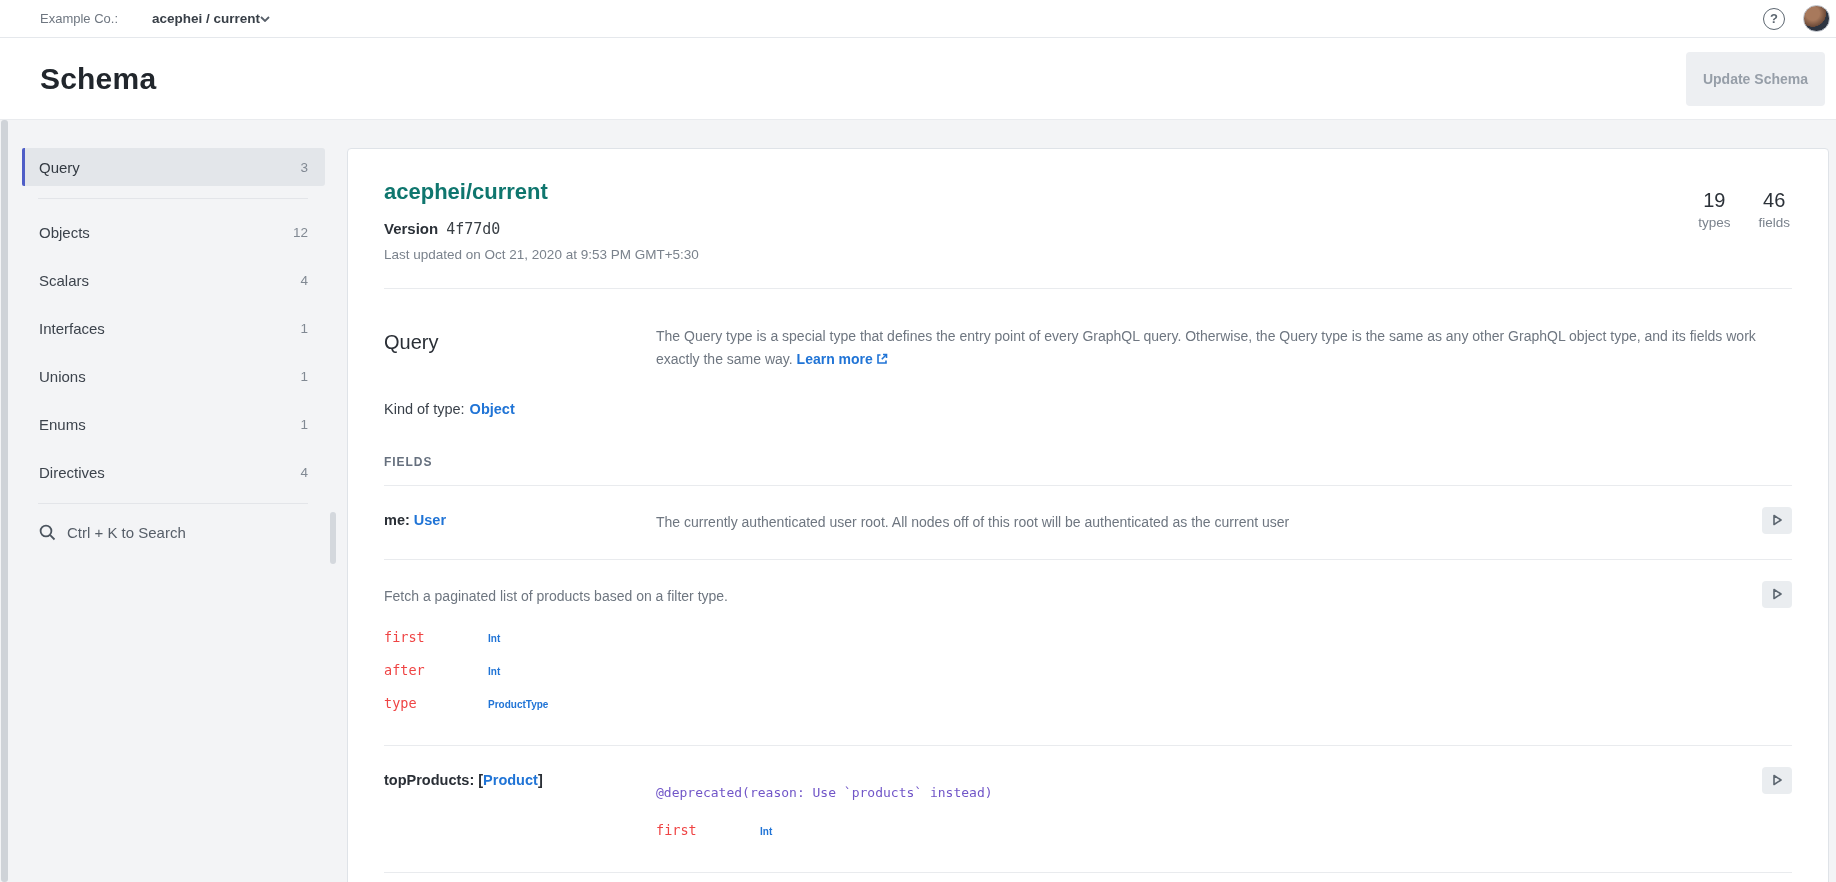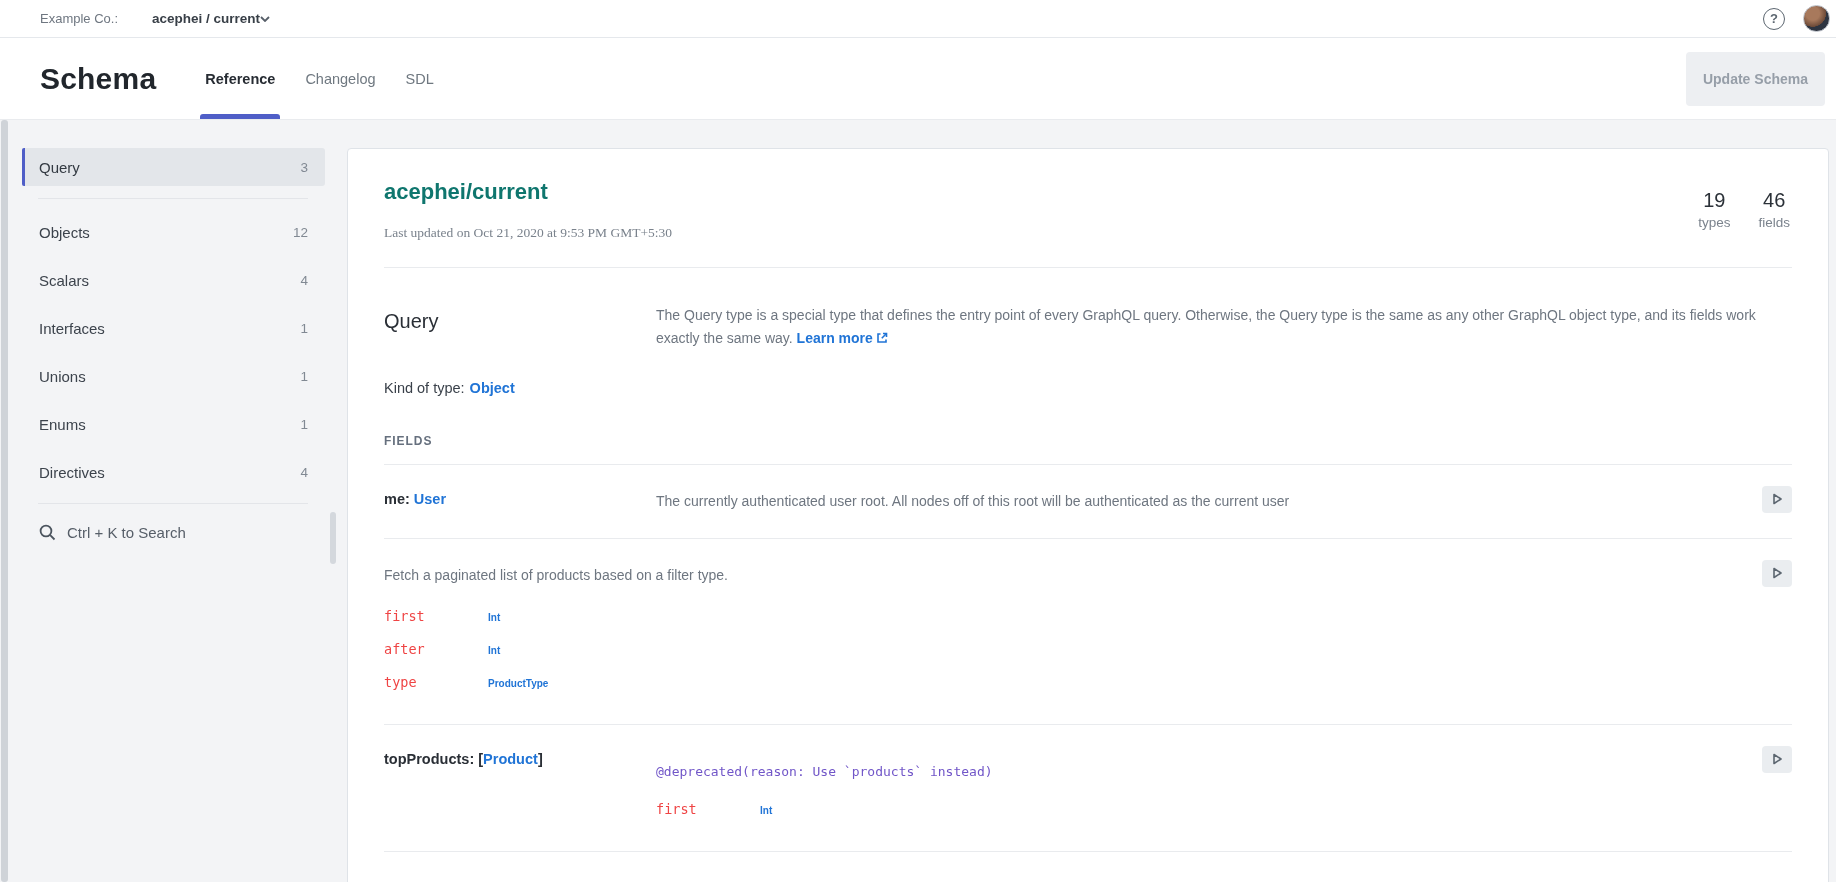--- a/index.html
+++ b/index.html
@@ -88,21 +88,21 @@
   
   .card {
     margin-left:22px; width:1482px; background:#fff;
     border:1px solid #dfe3e8; border-radius:4px; height:920px;
   }
   .card-head { position:relative; padding:30px 36px 0; }
   .graph-title { font-size:22px; font-weight:700; color:#0f766e; }
   .version-line { margin-top:15px; font-size:15px; color:#2b3138; }
   .version-label { font-weight:700; }
   .version-value { margin-left:8px; font-size:15px; color:#3a4046; }
-  .updated-line { margin-top:20px; font-size:13.5px; color:#7a828c;font-family:Liberation Serif, serif; }
+  .updated-line { margin-top:9px; font-size:13.5px; color:#7a828c; }
   .stats { position:absolute; right:38px; top:40px; display:flex; gap:28px; }
   .stat { text-align:center; }
   .stat-value { font-size:20px; color:#2b3138; }
   .stat-label { margin-top:3px; font-size:13.5px; color:#7b838d; }
   .card-head-divider { border-top:1px solid #e9ebee; margin-top:26px; }
 
   .section { padding:36px 36px 0; }
   .section-top { display:flex; }
   .type-name { width:272px; flex:none; font-size:20px; color:#2a2f36; padding-top:6px; }
   .type-desc { flex:1; max-width:1100px; font-size:14px; color:#6e7680; line-height:1.64; }
@@ -143,25 +143,20 @@
         <polyline points="1,1 5,5 9,1"></polyline>
       </svg>
   </div>
   <div class="topbar-spacer"></div>
   <div class="help-btn">?</div>
   <div class="avatar"></div>
 </div>
 
 <div class="header">
   <div class="page-title">Schema</div>
-  <div class="tabs">
-    <div class="tab active">Reference</div>
-    <div class="tab">Changelog</div>
-    <div class="tab">SDL</div>
-  </div>
   <button class="update-btn">Update Schema</button>
 </div>
 
 <div class="body-row">
   <div class="left-strip"></div>
 
   <div class="sidebar">
     <div class="side-item active">
       <span>Query</span>
       <span class="side-count">3</span>
@@ -198,20 +193,23 @@
           <line x1="11.2" y1="11.2" x2="15.5" y2="15.5"></line>
       </svg>
       <span>Ctrl + K to Search</span>
     </div>
   </div>
   <div class="side-scroll-thumb"></div>
 
   <div class="card">
     <div class="card-head">
       <div class="graph-title">acephei/current</div>
+      <div class="version-line">
+        <span class="version-label">Version</span><span class="version-value mono">4f77d0</span>
+      </div>
       <div class="updated-line">Last updated on Oct 21, 2020 at 9:53 PM GMT+5:30</div>
       <div class="stats">
         <div class="stat">
           <div class="stat-value">19</div>
           <div class="stat-label">types</div>
         </div>
         <div class="stat">
           <div class="stat-value">46</div>
           <div class="stat-label">fields</div>
         </div>

